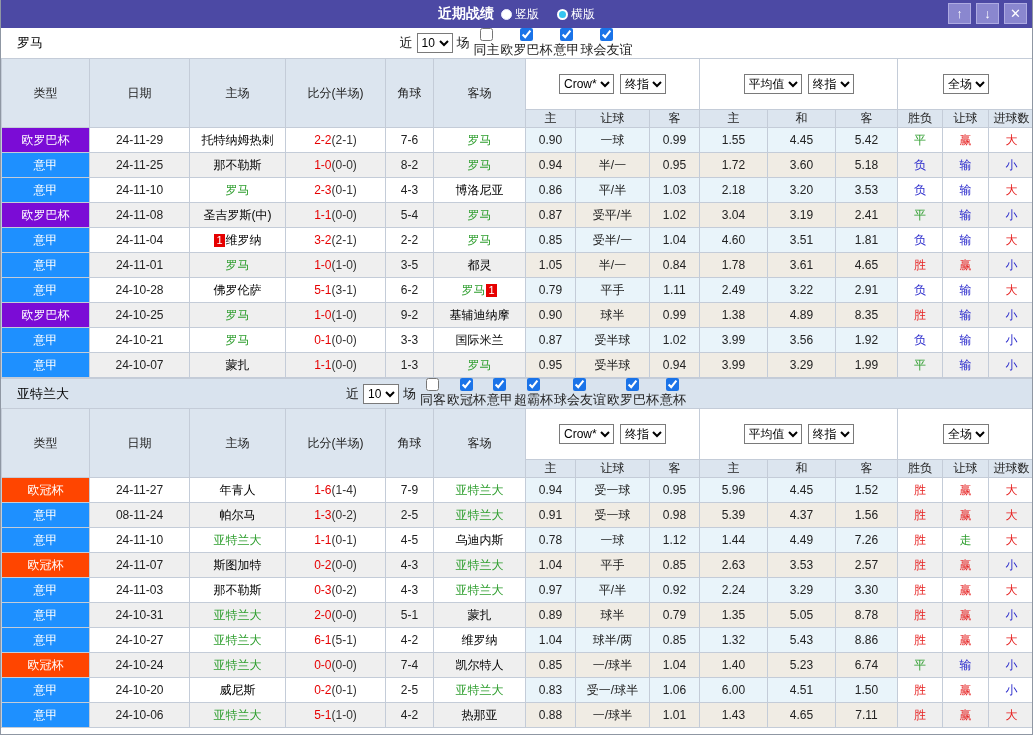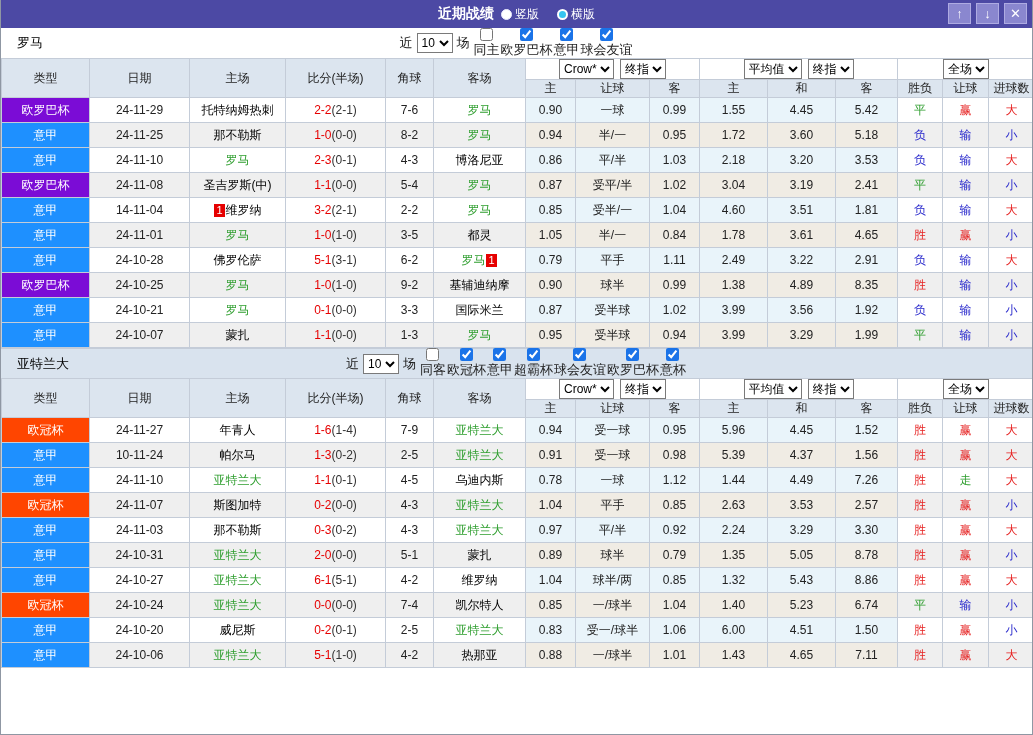--- a/index.html
+++ b/index.html
@@ -28,21 +28,21 @@
   select { font-size:12px; height:20px; border:1px solid #7a7a7a; background:#fff; color:#000; }
   .chk-wrap { display:flex; align-items:center; }
   .chk-item { display:inline-flex; align-items:center; margin-right:1px; font-size:13px; color:#222; cursor:pointer;flex-direction:column; }
   .chk-item input { width:13px; height:13px; margin:0 2px 0 1px; accent-color:#1a73e8; }
 
   
   table { border-collapse:collapse; table-layout:fixed; width:100%; font-size:12px; color:#222; }
   td, th { border:1px solid #c4ccd8; text-align:center; padding:0; white-space:nowrap; overflow:hidden; }
   thead th { background:#dce5ef; font-weight:normal; height:18px; color:#222; }
   thead th.grp { background:#fff; }
-  thead th.grp select { margin:0 3px; }
+  thead th.grp select { margin:15px 3px; }
   tbody td { height:25px; }
   tbody tr:nth-child(even) { background:#efefef; }
   tbody tr:nth-child(odd) td.odds { background:#e9f4fa; }
   tbody tr:nth-child(even) td.odds { background:#f0ece4; }
   .type-cell { color:#fff; font-size:12px; }
   .team-txt { color:#000; }
   .team-txt.focus { color:#2e9e2e; }
   .ft { color:#e60000; }
   .ht { color:#333; }
   .badge { background:#e60000; color:#fff; font-size:11px; padding:0 2px; margin:0 1px; display:inline-block; line-height:13px; }
@@ -220,21 +220,21 @@
             <td class="odds">1.02</td>
             <td class="odds">3.04</td>
             <td class="odds">3.19</td>
             <td class="odds">2.41</td>
             <td><span class="c-g">平</span></td>
             <td><span class="c-b">输</span></td>
             <td><span class="c-b">小</span></td>
           </tr>
           <tr>
             <td class="type-cell" style="background: rgb(30, 144, 255);">意甲</td>
-            <td>14-11-04</td>
+            <td>24-11-04</td>
             <td><span class="badge">1</span><span class="team-txt">维罗纳</span></td>
             <td><span class="ft">3-2</span><span class="ht">(2-1)</span></td>
             <td>2-2</td>
             <td><span class="team-txt focus">罗马</span></td>
             <td class="odds">0.85</td>
             <td class="odds">受半/一</td>
             <td class="odds">1.04</td>
             <td class="odds">4.60</td>
             <td class="odds">3.51</td>
             <td class="odds">1.81</td>
@@ -432,21 +432,21 @@
             <td class="odds">0.95</td>
             <td class="odds">5.96</td>
             <td class="odds">4.45</td>
             <td class="odds">1.52</td>
             <td><span class="c-r">胜</span></td>
             <td><span class="c-r">赢</span></td>
             <td><span class="c-r">大</span></td>
           </tr>
           <tr>
             <td class="type-cell" style="background: rgb(30, 144, 255);">意甲</td>
-            <td>10-11-24</td>
+            <td>08-11-24</td>
             <td><span class="team-txt">帕尔马</span></td>
             <td><span class="ft">1-3</span><span class="ht">(0-2)</span></td>
             <td>2-5</td>
             <td><span class="team-txt focus">亚特兰大</span></td>
             <td class="odds">0.91</td>
             <td class="odds">受一球</td>
             <td class="odds">0.98</td>
             <td class="odds">5.39</td>
             <td class="odds">4.37</td>
             <td class="odds">1.56</td>

